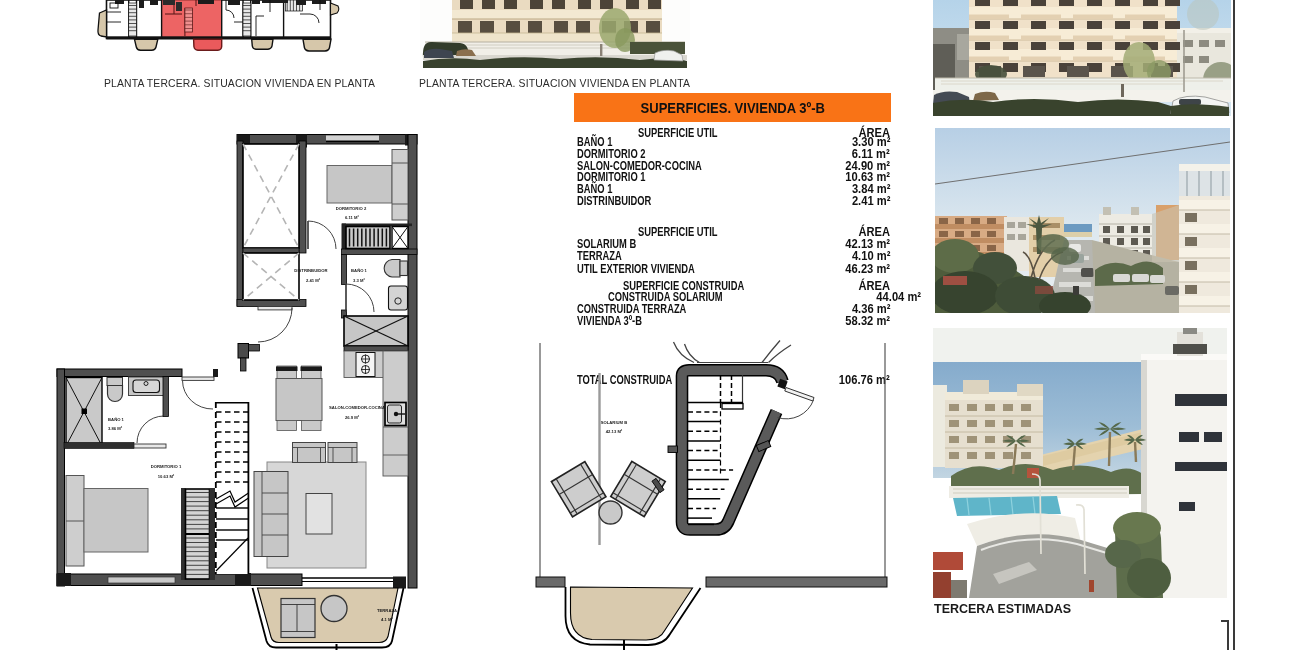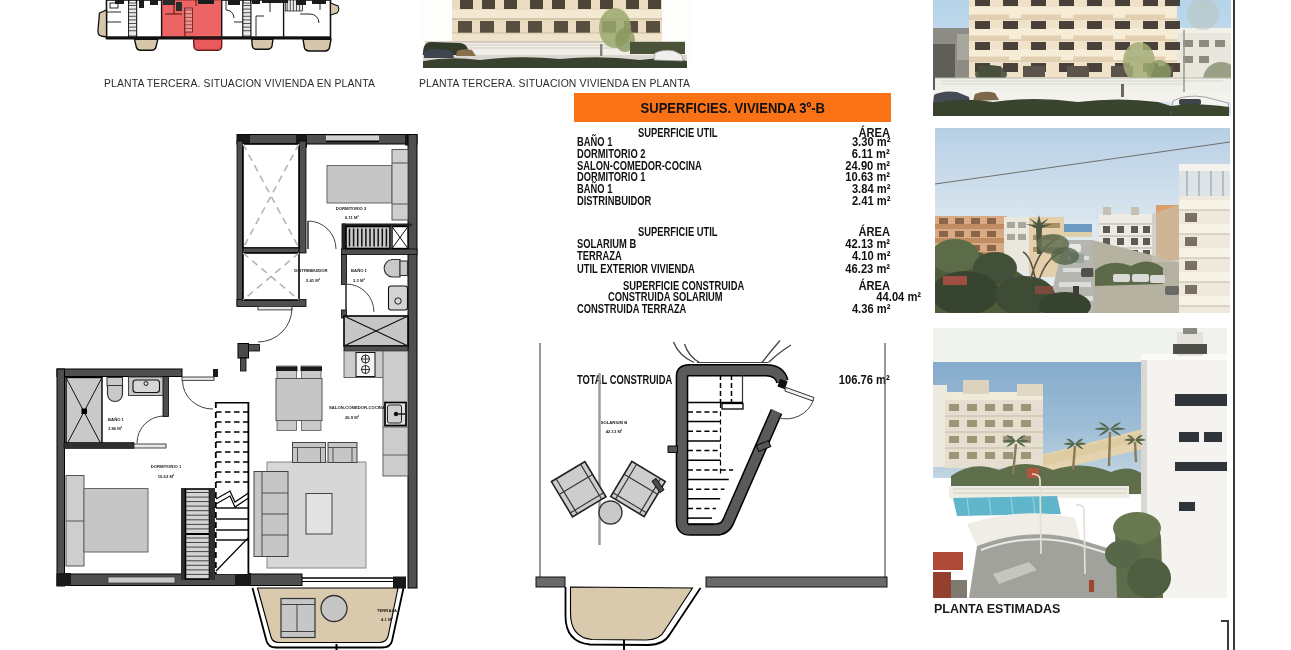--- a/index.html
+++ b/index.html
@@ -9,21 +9,21 @@
 #tablerows span:first-child{display:inline-block;transform:scaleX(0.78);transform-origin:0 50%;}
 #tablerows span+span{display:inline-block;transform:scaleX(0.93);transform-origin:100% 50%;}
 </style>
 </head>
 <body>
 
 <div class="abs cap" style="left:104px;top:78px;">PLANTA TERCERA. SITUACION VIVIENDA EN PLANTA</div>
 
 <div class="abs cap" style="left:419px;top:78px;">PLANTA TERCERA. SITUACION VIVIENDA EN PLANTA</div>
 
-<div class="abs" style="left:934px;top:602px;font-size:12.5px;font-weight:bold;color:#1a1a1a;">PLANTA ESTIMADAS</div>
+<div class="abs" style="left:934px;top:602px;font-size:12.5px;font-weight:bold;color:#1a1a1a;">TERCERA ESTIMADAS</div>
 
 <div class="abs" style="left:1233px;top:0;width:1.6px;height:650px;background:#3a3a3a;"></div>
 
 <div class="abs" style="left:1227px;top:620px;width:1.5px;height:30px;background:#3a3a3a;"></div>
 <div class="abs" style="left:1221px;top:620px;width:7px;height:1.5px;background:#3a3a3a;"></div>
 
 <div class="abs" style="left:574px;top:93px;width:317px;height:250px;">
 
   <div style="position:absolute;top:0;left:0;width:317px;background:#f97316;height:29px;display:flex;align-items:center;justify-content:center;font-size:15.5px;font-weight:bold;color:#111;">
       <span style="display:inline-block;transform:scaleX(0.84);">SUPERFICIES. VIVIENDA 3º-B</span>
@@ -37,20 +37,21 @@
 <div style="position:absolute;top:77.4px;left:3px;width:313px;"><span>DORMITORIO 1</span><span style="float:right;">10.63 m²</span></div>
 <div style="position:absolute;top:89.1px;left:3px;width:313px;"><span>BAÑO 1</span><span style="float:right;">3.84 m²</span></div>
 <div style="position:absolute;top:100.8px;left:3px;width:313px;"><span>DISTRINBUIDOR</span><span style="float:right;">2.41 m²</span></div>
 <div style="position:absolute;top:132.4px;left:0;width:316px;"><span style="margin-left:64px;">SUPERFICIE UTIL</span><span style="float:right;">ÁREA</span></div>
 <div style="position:absolute;top:144.0px;left:3px;width:313px;"><span>SOLARIUM B</span><span style="float:right;">42.13 m²</span></div>
 <div style="position:absolute;top:155.7px;left:3px;width:313px;"><span>TERRAZA</span><span style="float:right;">4.10 m²</span></div>
 <div style="position:absolute;top:169px;left:3px;width:313px;"><span>UTIL EXTERIOR VIVIENDA</span><span style="float:right;">46.23 m²</span></div>
 <div style="position:absolute;top:185.6px;left:0;width:316px;text-decoration:underline;"><span style="margin-left:49px;">SUPERFICIE CONSTRUIDA</span><span style="float:right;">ÁREA</span></div>
 <div style="position:absolute;top:197.2px;left:3px;width:313px;margin-left:31px;"><span>CONSTRUIDA SOLARIUM</span><span style="float:right;">44.04 m²</span></div>
 <div style="position:absolute;top:208.9px;left:3px;width:313px;"><span>CONSTRUIDA TERRAZA</span><span style="float:right;">4.36 m²</span></div>
+<div style="position:absolute;top:220.6px;left:3px;width:313px;"><span>VIVIENDA 3º-B</span><span style="float:right;">58.32 m²</span></div>
 <div style="position:absolute;top:232.2px;left:3px;width:313px;margin-top:48px;"><span>TOTAL CONSTRUIDA</span><span style="float:right;">106.76 m²</span></div>
 </div>
     </div>
 </div>
 
 <svg class="abs" style="left:40px;top:125px;" width="390" height="525" viewBox="40 125 390 525">
 
 <g>
       <rect x="237" y="134.5" width="180" height="9.5" fill="#4f4f4f" stroke="#000" stroke-width="1"></rect>
 <rect x="326" y="135.5" width="53" height="5" fill="#d2d2d2" stroke="none"></rect>

